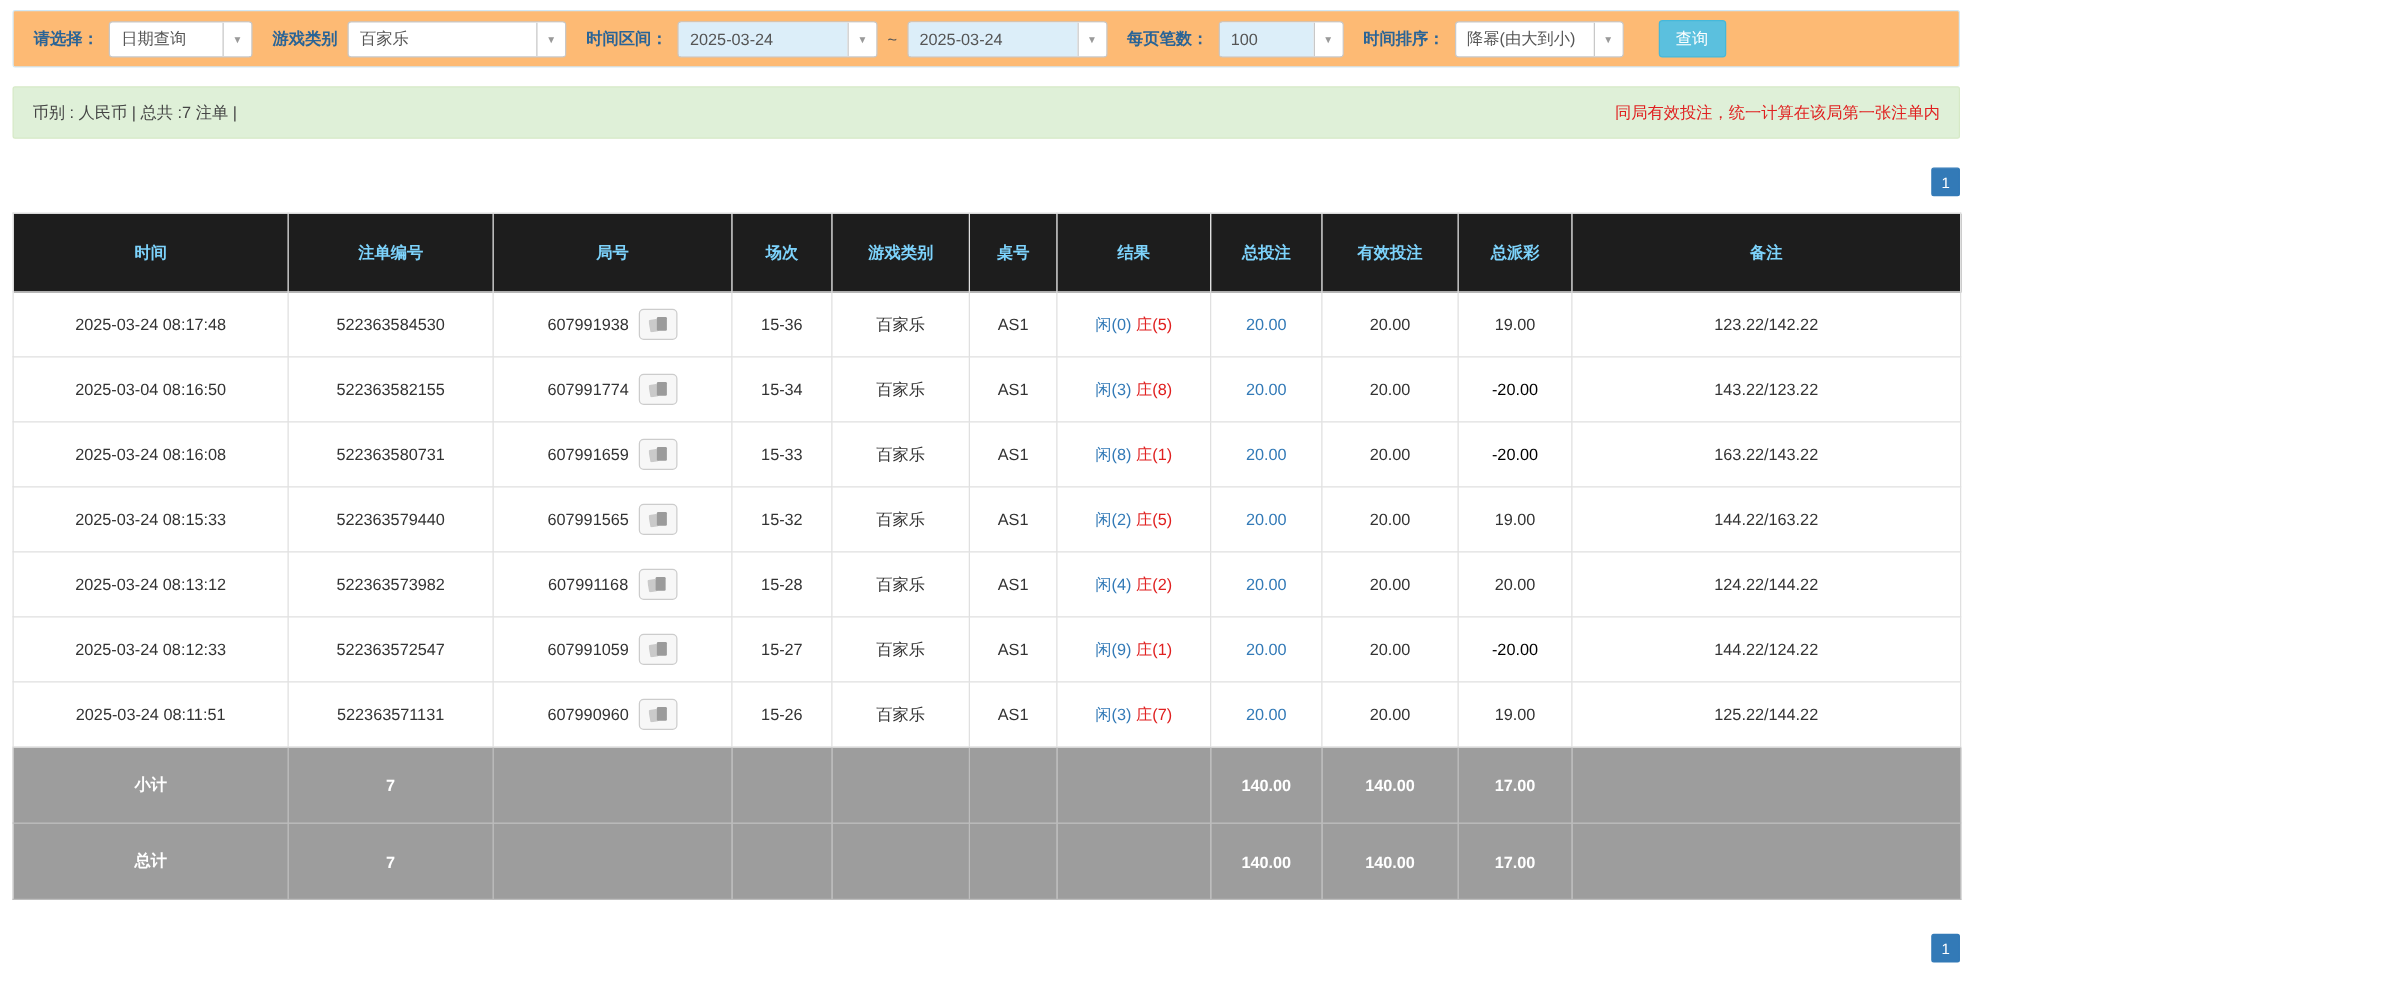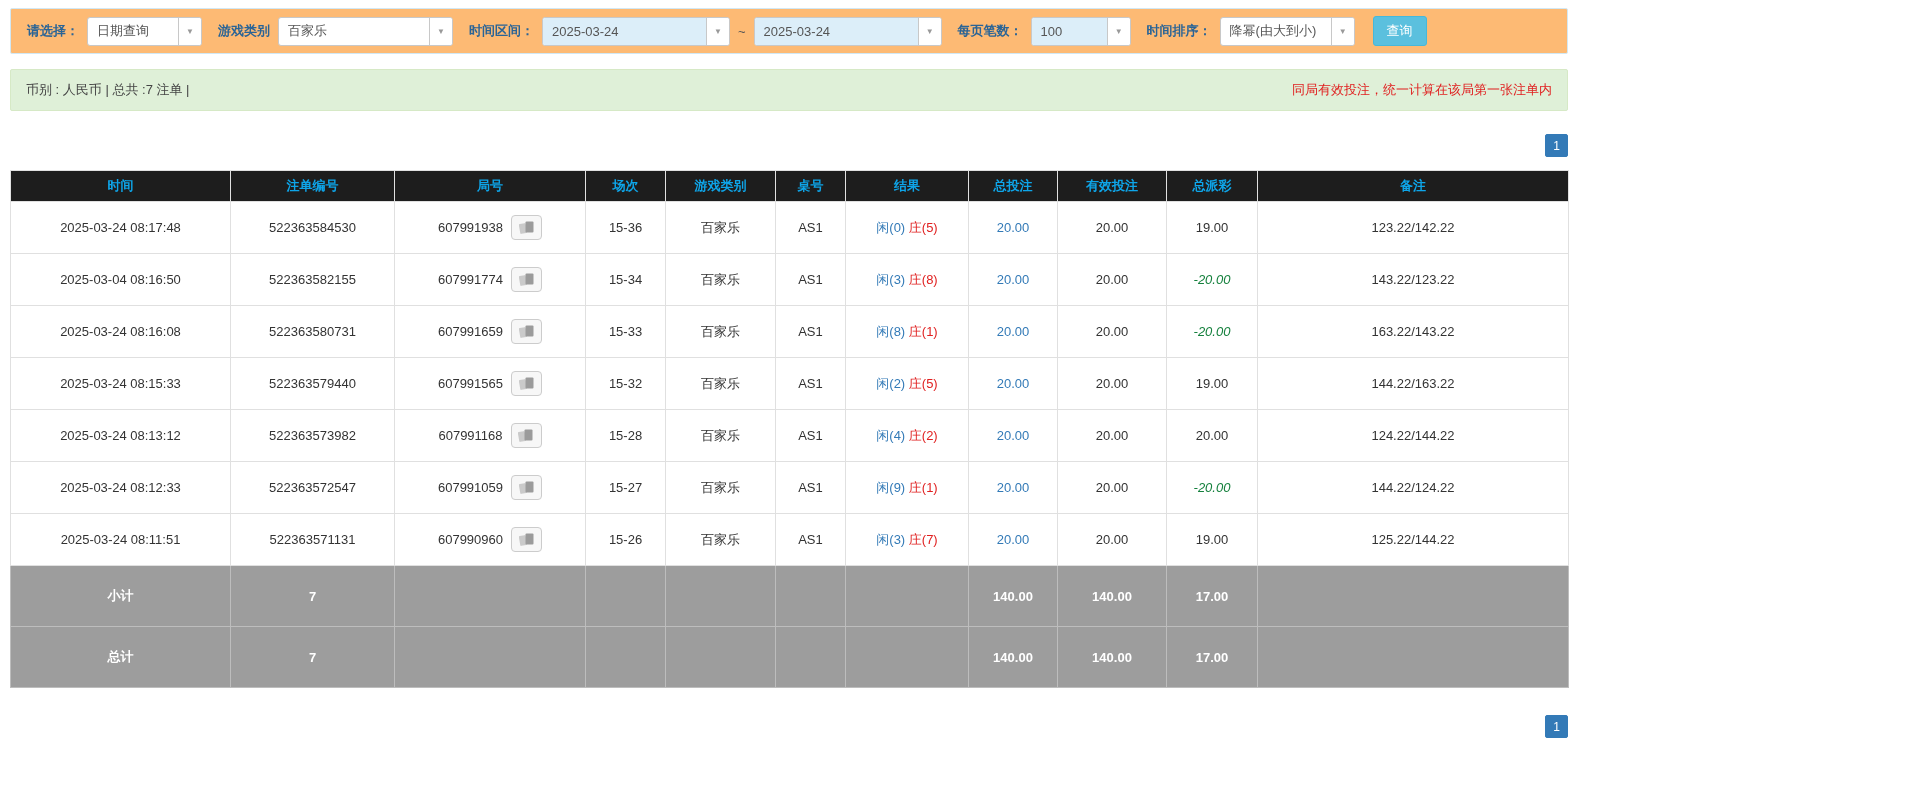--- a/index.html
+++ b/index.html
@@ -63,34 +63,34 @@
     border-left: 1px solid #c8c8c8;
     display: flex;
     align-items: center;
     justify-content: center;
     color: #999;
     font-size: 8px;
     background: #fff;
   }
   .w115 { width: 115px; }
   .w175 { width: 175px; }
-  .w158 { width: 188px; text-align: center; }
+  .w158 { width: 160px; text-align: center; }
   .w100 { width: 100px; }
   .w165 { width: 135px; }
   .tilde { color: #555; }
   .btn-search {
     background: #5bc0de;
     border: 1px solid #46b8da;
     color: #fff;
     font-size: 13px;
     height: 30px;
     padding: 0 13px;
     border-radius: 3px;
     cursor: pointer;
-    margin-left: 10px;
+    margin-left: 20px;
     font-family: inherit;
   }
 
   
   .notice-bar {
     margin-top: 15px;
     background: #dff0d8;
     border: 1px solid #d6e9c6;
     border-radius: 2px;
     padding: 11px 15px;
@@ -123,23 +123,23 @@
 
   
   table {
     width: 100%;
     border-collapse: collapse;
     table-layout: fixed;
     font-size: 13px;
   }
   thead th {
     background: #1d1d1d;
-    color: #0ea5e9;
+    color: #7dd3fc;
     font-weight: bold;
-    padding: 6px 4px;
+    padding: 22px 4px;
     border: 1px solid #e0e0e0;
     text-align: center;
     height: 28px;
   }
   tbody td {
     background: #fff;
     border: 1px solid #e0e0e0;
     text-align: center;
     padding: 13px 6px;
     color: #333;
@@ -150,21 +150,21 @@
     background: #9d9d9d;
     color: #fff;
     font-weight: bold;
     border: 1px solid #bdbdbd;
     text-align: center;
     padding: 21px 6px;
   }
   .link-blue { color: #337ab7; cursor: pointer; }
   .res-player { color: #337ab7; }
   .res-banker { color: #e02020; }
-  td[data-state="neg"] { color: #15803d; font-style: italic; }
+  td[data-state="neg"] { color: #000000; }
   .round-wrap { display: inline-flex; align-items: center; gap: 8px; }
   .icon-btn {
     width: 31px;
     height: 25px;
     border: 1px solid #cccccc;
     border-radius: 4px;
     background: #f7f7f7;
     display: inline-flex;
     align-items: center;
     justify-content: center;

